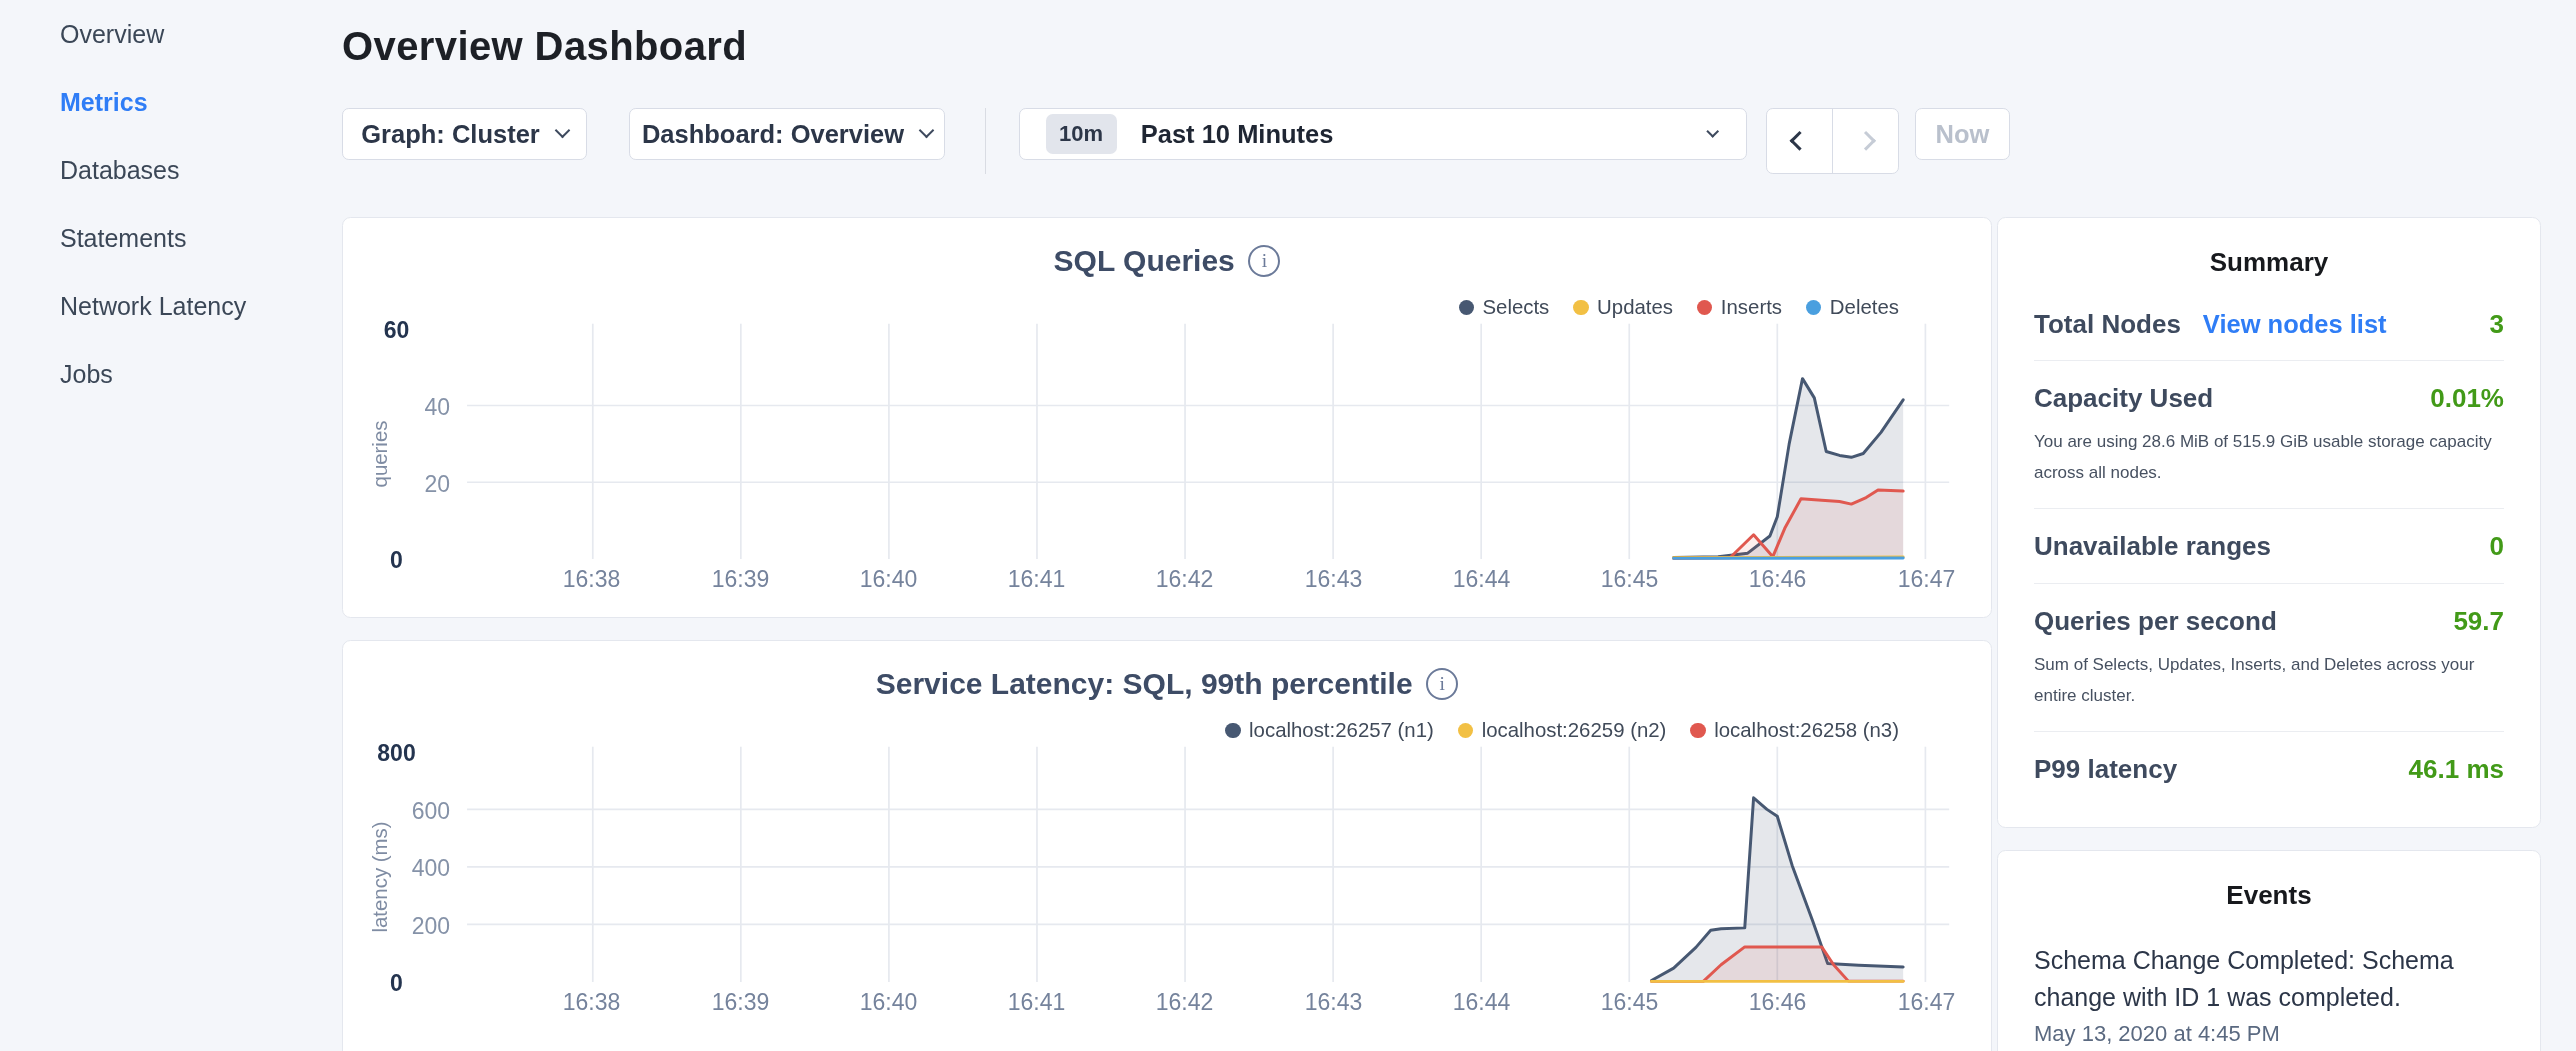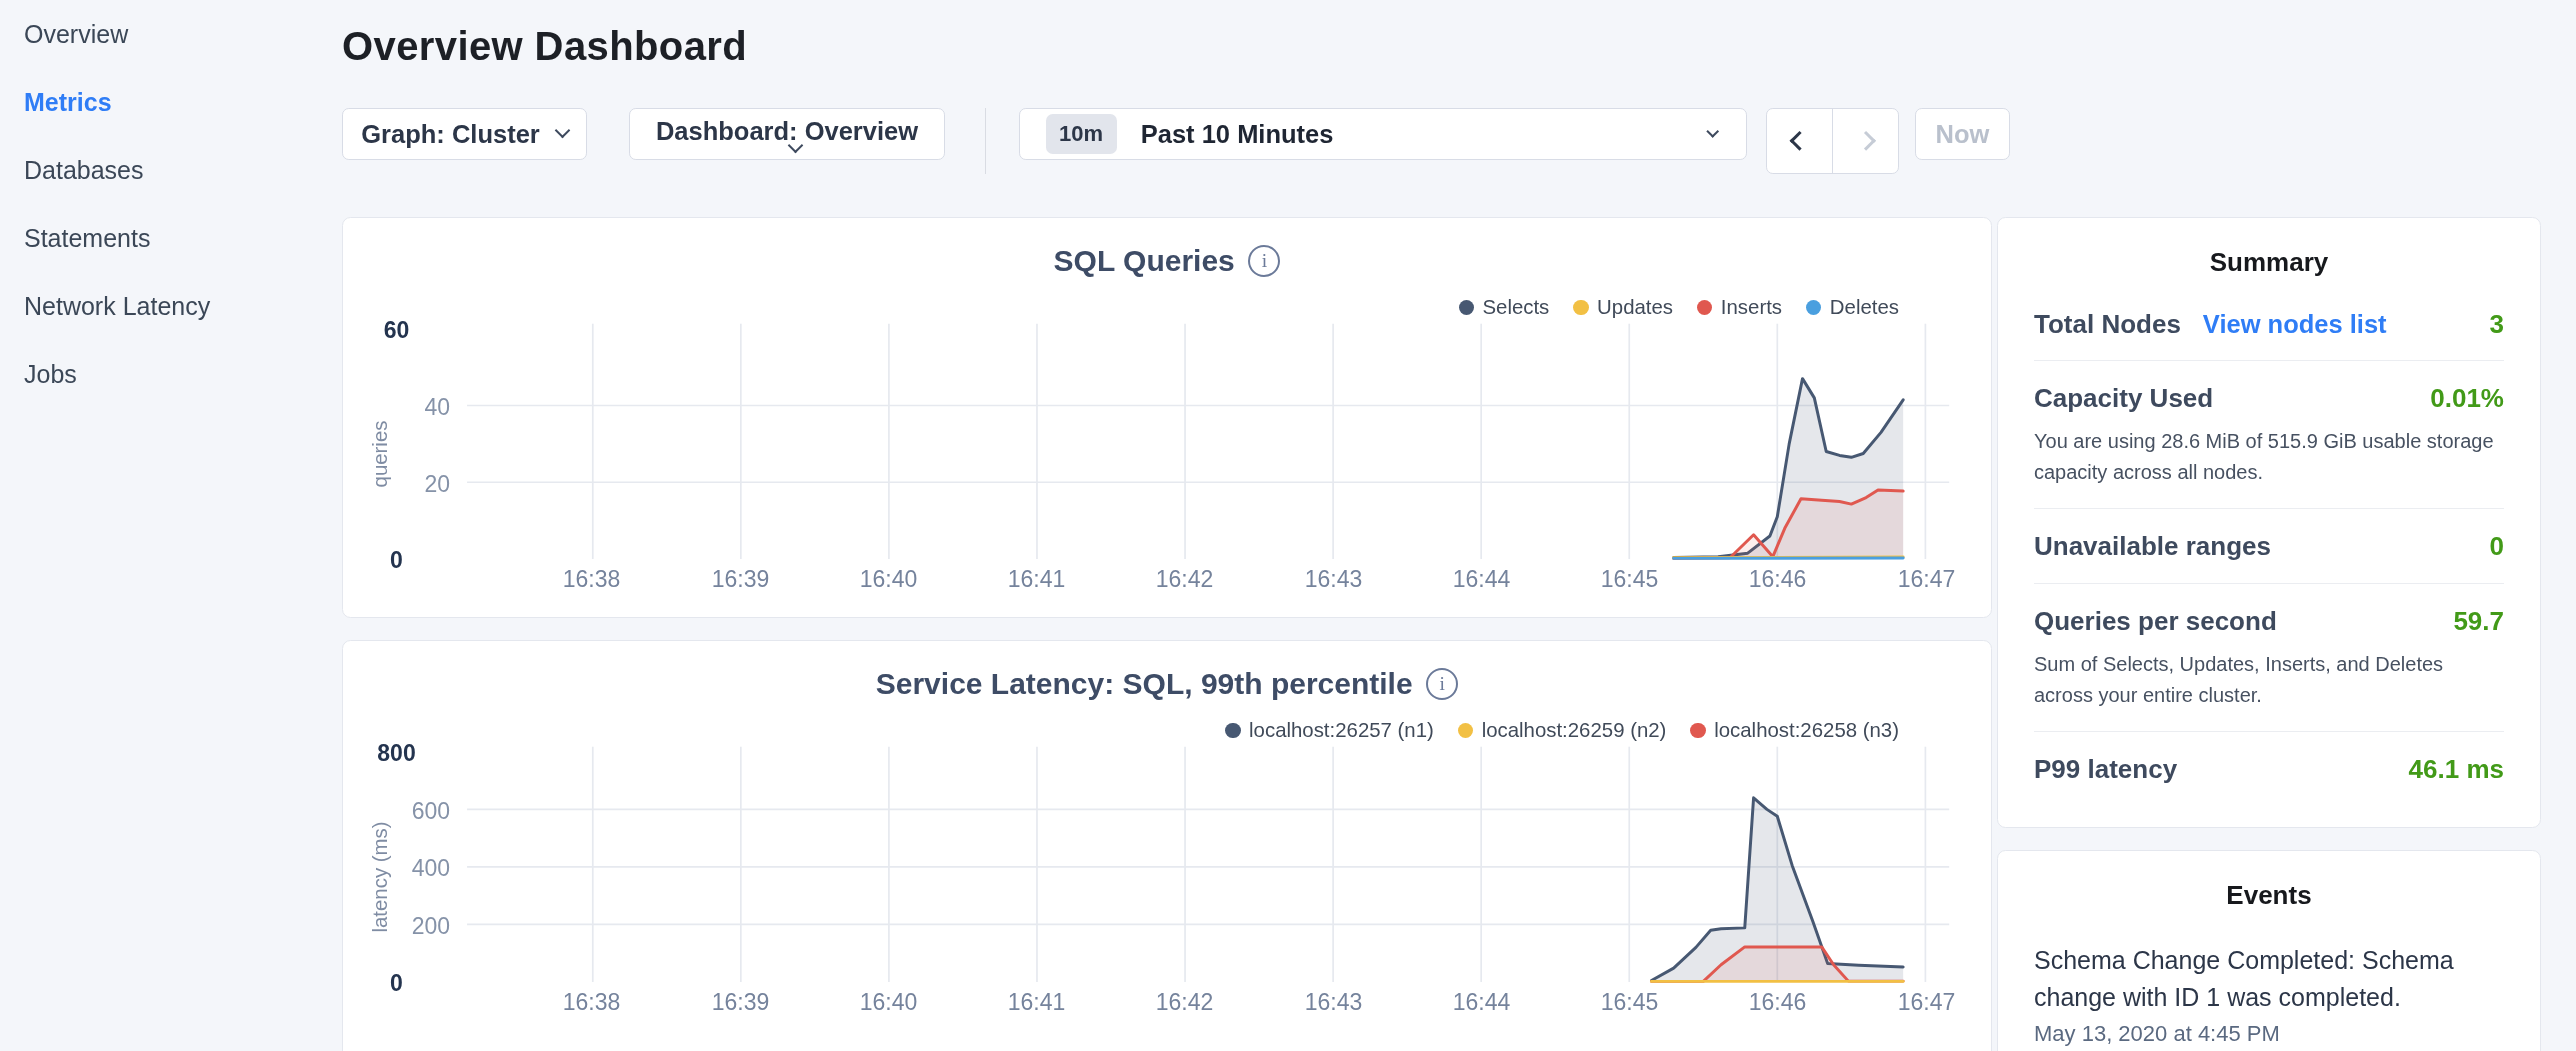--- a/index.html
+++ b/index.html
@@ -1,33 +1,33 @@
 <!DOCTYPE html>
 <html style="font-size:13.6px"><head>
 <meta charset="utf-8">
 <style>
   * { margin:0; padding:0; box-sizing:border-box; }
   html,body { width:2576px; height:1051px; overflow:hidden; background:#f4f6fa;
     font-family:"Liberation Sans", sans-serif; color:#394455; }
   .page { position:relative; width:2576px; height:1051px; }
 
   
-  .sidebar { position:absolute; left:0; top:0; width:340px; height:1051px; padding-top:0; }
+  .sidebar { position:absolute; left:0; top:0; width:340px; height:1051px; padding-top:0;padding-left:36px; }
   .side-item { height:68px; line-height:68px; padding-left:24px; font-size:25px; color:#3b4757; cursor:pointer; }
   .side-item.active { color:#2f7df6; font-weight:bold; }
 
   
   h1.title { position:absolute; left:342px; top:24px; font-size:40px; font-weight:600; color:#1d2026; letter-spacing:0.4px; }
 
   
   .controls { position:absolute; left:342px; top:108px; height:66px; width:1701px; }
   .ctl { position:absolute; top:0; height:52px; background:#fff; border:1.7px solid #d8dce6; border-radius:6.8px;
          display:flex; align-items:center; justify-content:center; font-size:25.5px; font-weight:600; color:#2c3648; cursor:pointer; }
   .dd1 { left:0; width:245px; }
-  .dd2 { left:287px; width:316px;flex-direction:column; }
+  .dd2 { left:287px; width:316px; }
   .chev { display:inline-block; width:11px; height:11px; border-right:2.6px solid currentColor; border-bottom:2.6px solid currentColor;
           transform:rotate(45deg); margin-left:17px; margin-top:-6.8px; color:#3e4a5e; }
   .vdiv { position:absolute; left:643px; top:0; width:0; height:66px; border-left:1.7px solid #d9dce3; }
   .timesel { left:677px; width:728px; justify-content:flex-start; padding:0 25.5px; }
   .badge { background:#e2e5ec; border-radius:6.8px; padding:6.8px 13.6px; font-size:22px; font-weight:bold; color:#2c3648; }
   .tlabel { margin-left:24px; font-size:25.5px; font-weight:bold; color:#1f2633; }
   .timesel .chev { position:absolute; right:29px; margin:0; margin-top:-5.1px; width:9.4px; height:9.4px; }
   .pager { position:absolute; left:1424px; top:0; width:133px; height:66px; background:#fff; border:1.7px solid #d8dce6;
            border-radius:6.8px; display:flex; }
   .pager button { flex:1; background:none; border:none; display:flex; align-items:center; justify-content:center; cursor:pointer; }
@@ -62,21 +62,21 @@
   .right-card { left:1997px; width:544px; padding:0 36px; }
   #summary-card { top:217px; height:611px; }
   #events-card { top:850px; height:255px; }
   .panel-title { text-align:center; font-size:26px; font-weight:bold; color:#17191d; padding:29px 0 8.5px 0; }
   .srow { padding:22px 0 20.4px 0; border-top:1.7px solid #ebedf1; }
   .srow:first-of-type { border-top:none; }
   .srow-main { display:flex; align-items:baseline; }
   .srow-label { font-size:26px; font-weight:bold; color:#3e4a5e; }
   .srow-link { font-size:25.5px; font-weight:600; color:#2f7df6; margin-left:22px; cursor:pointer; }
   .srow-value { margin-left:auto; font-size:26px; font-weight:bold; color:#429a18; }
-  .srow-desc { margin-top:12px; font-size:20px; line-height:31px; color:#475161; }
+  .srow-desc { margin-top:12px; font-size:17px; line-height:31px; color:#475161; }
   .event-item { padding-top:22px; }
   .event-text { font-size:25px; line-height:37px; color:#2c3648; }
   .event-date { margin-top:5.1px; font-size:22px; color:#5a6980; }
 </style>
 </head>
 <body>
 
 <div class="page">
 
   <nav class="sidebar" id="sidebar">

